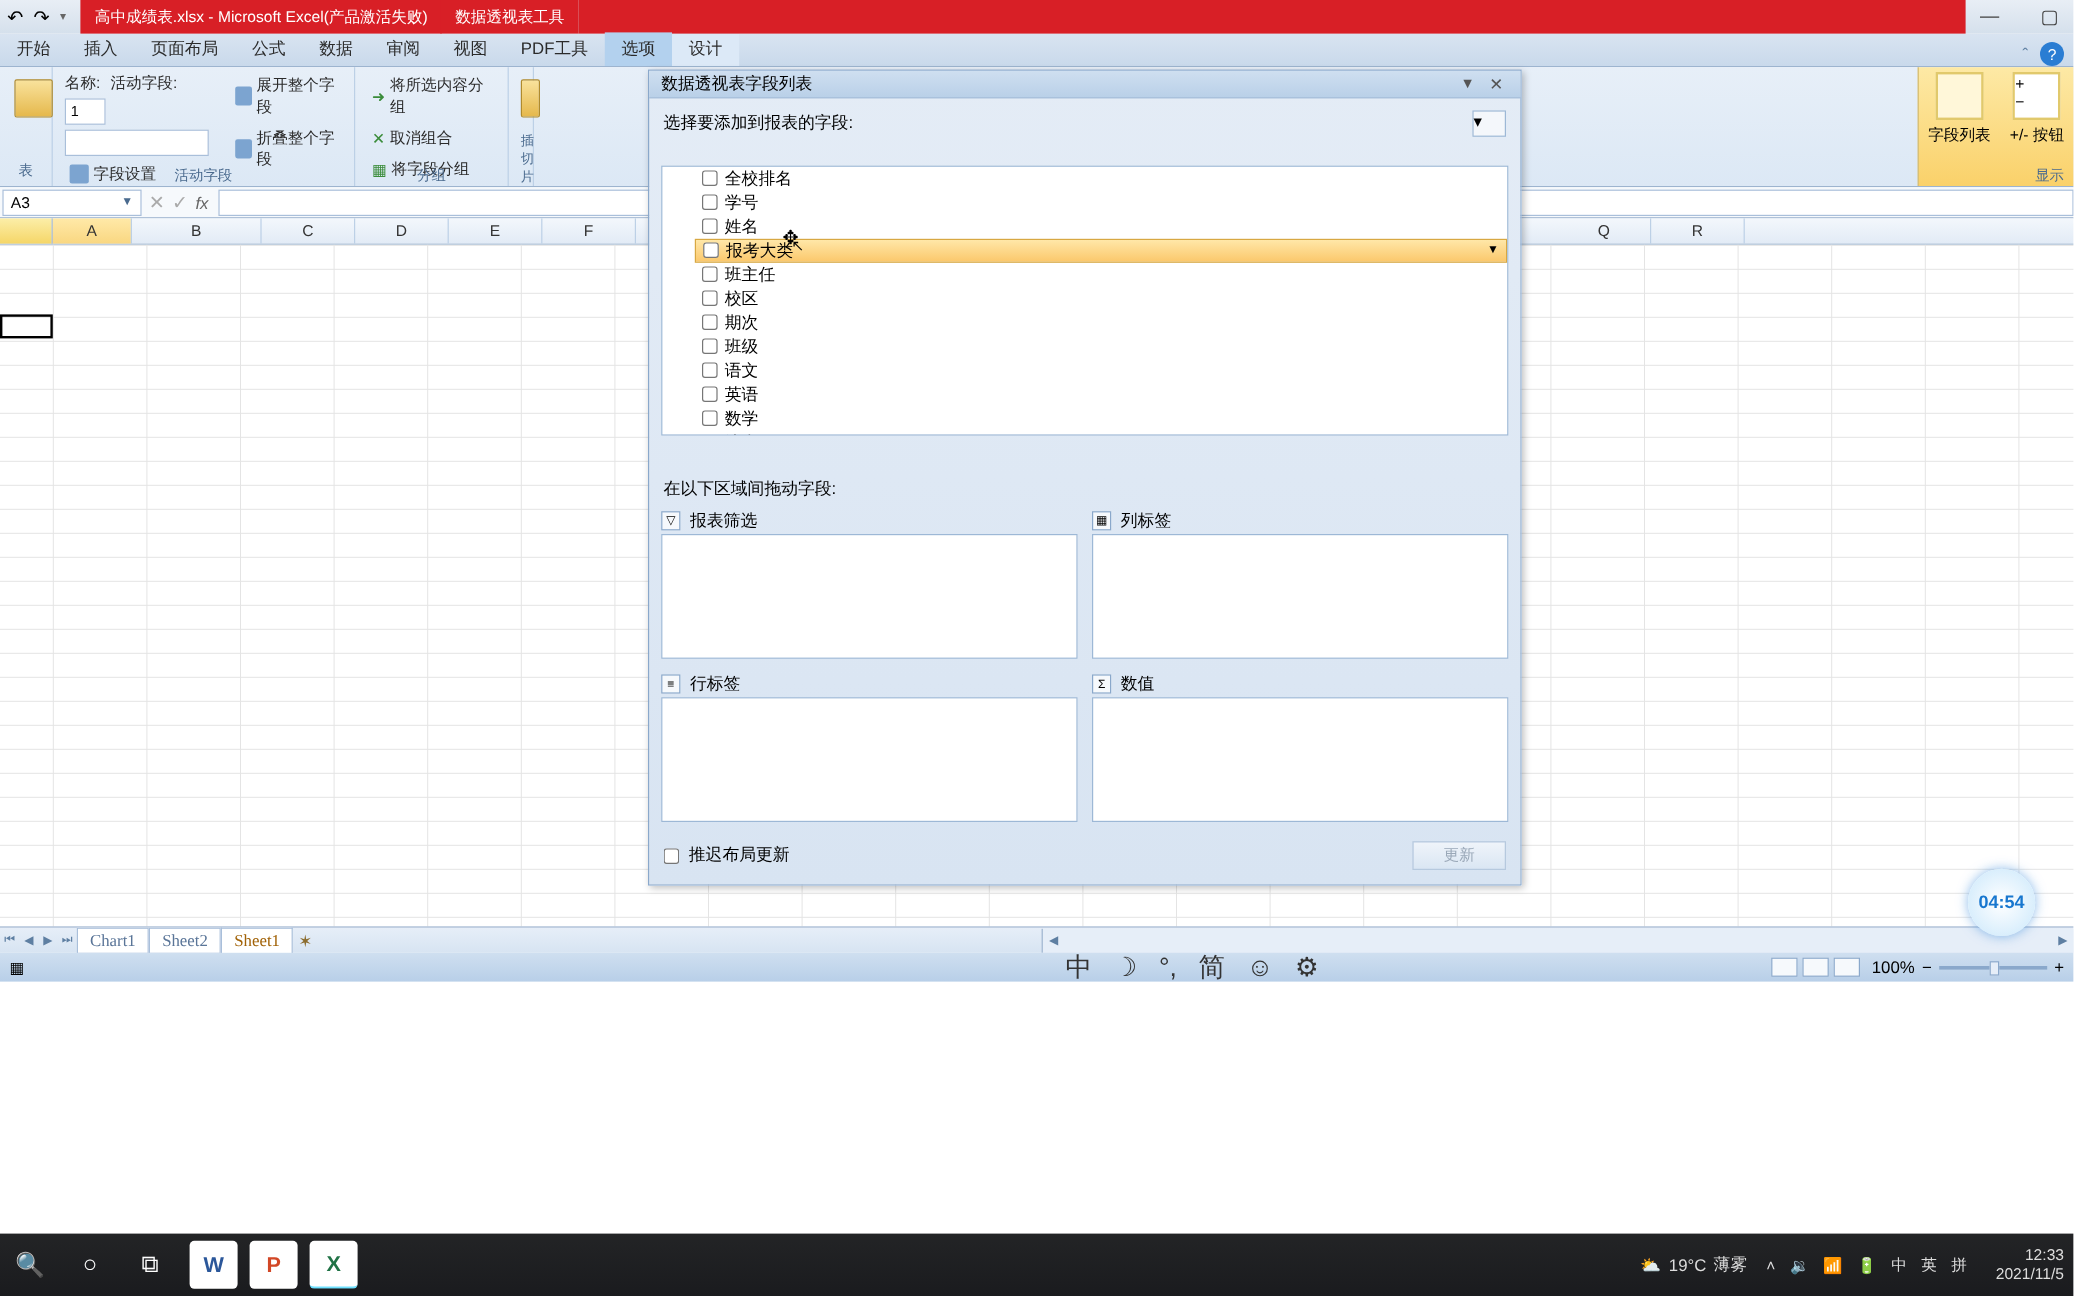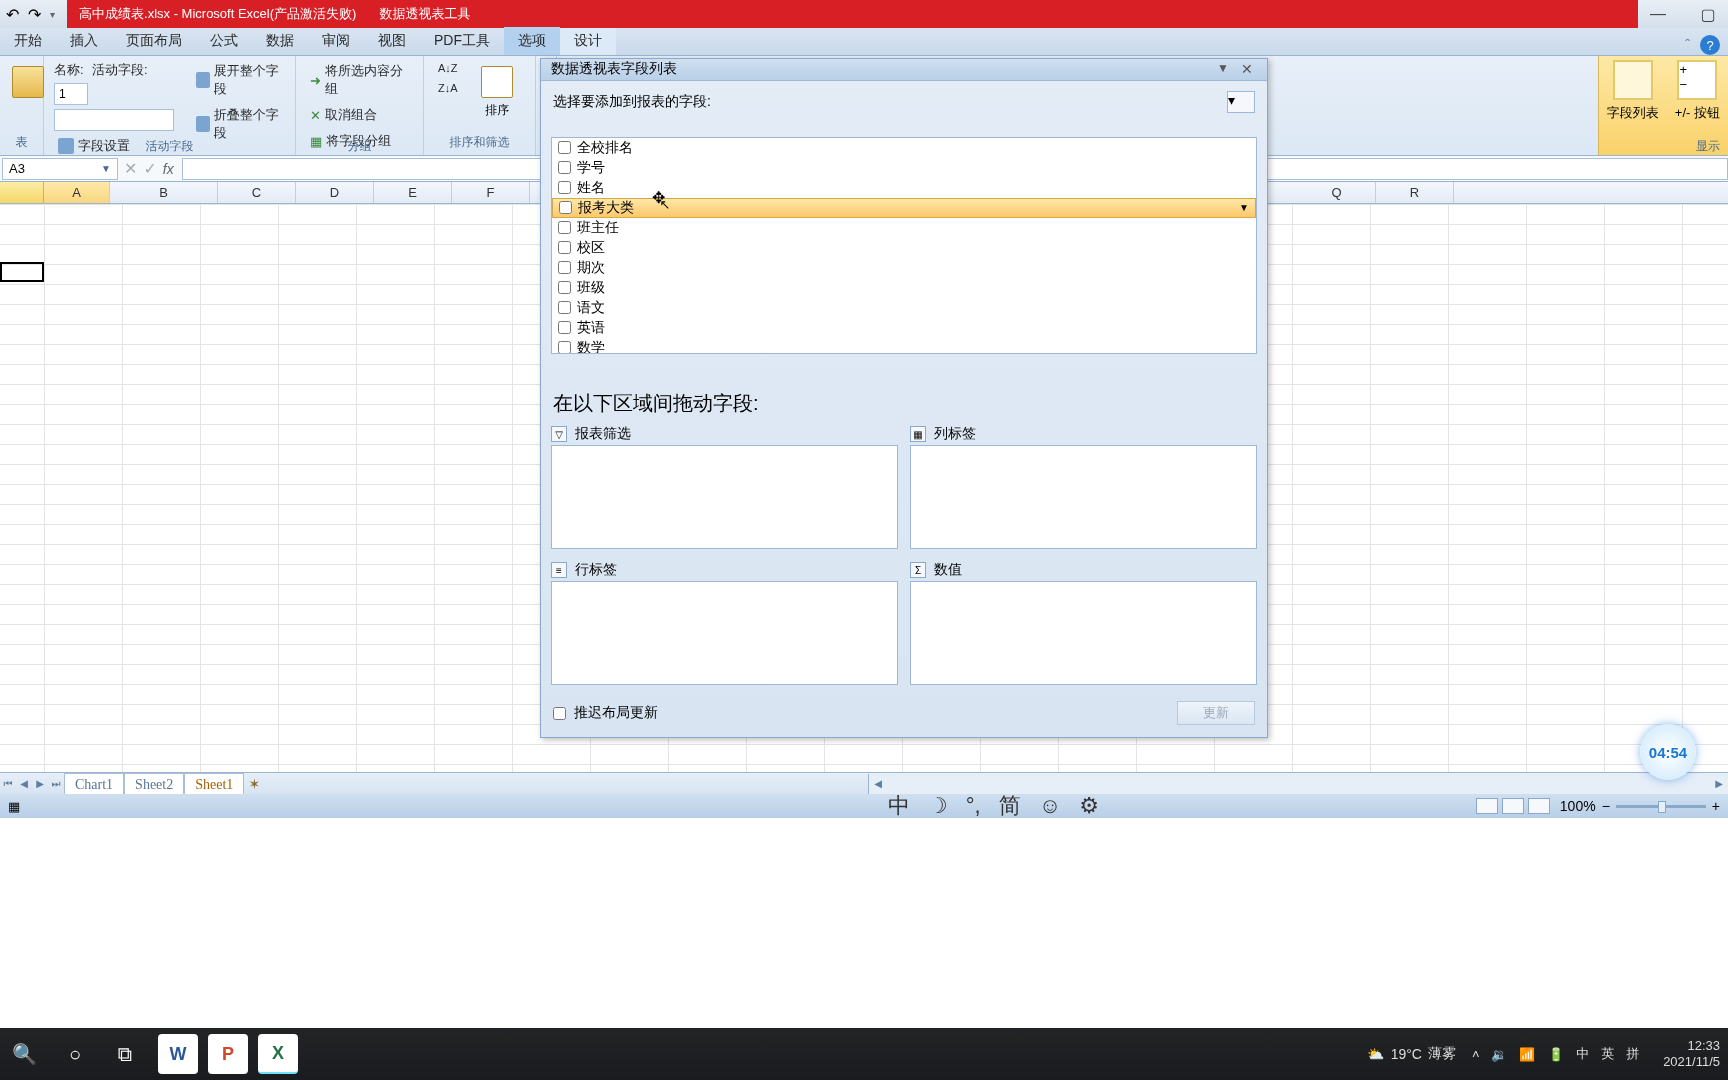--- a/index.html
+++ b/index.html
@@ -75,26 +75,26 @@
 .diagram .mini-grid { position: absolute; left: 78px; top: 104px; width: 72px; height: 38px; border: 1px solid #a4bede; background: #fff; display: grid; grid-template-columns: 1fr 1fr; grid-template-rows: 1fr 1fr; gap: 2px; padding: 2px; }
 .diagram .mini-grid div { background: #e3ecf6; border: 1px solid #c2d5ea; }
 
 
 .fieldlist { position: absolute; left: 540px; top: 58px; width: 728px; height: 680px; background: linear-gradient(#e4ecf6,#d8e4f2); border: 1px solid #8aa8cb; box-shadow: 2px 2px 6px rgba(0,0,0,.25); display: flex; flex-direction: column; }
 .fieldlist .fl-title { height: 28px; background: linear-gradient(#cfdff0,#b9d0e8); display: flex; align-items: center; padding: 0 10px; font-size: 14px; border-bottom: 1px solid #9db8d6; }
 .fieldlist .fl-title .close { width: 16px; height: 16px; font-size: 14px; color: #555; }
 .fieldlist .fl-title .drop { width: 16px; height: 16px; margin-left: auto; margin-right: 8px; font-size: 12px; color: #555; }
 .fieldlist .choose-row { padding: 10px 12px 6px; font-size: 14px; display: flex; align-items: center; justify-content: space-between; }
 .fieldlist .layout-ico { width: 28px; height: 22px; border: 1px solid #9db8d6; background: #f4f7fb; }
-.fieldlist .fields-box { margin: 18px 10px; border: 1px solid #9db8d6; background: #fff; height: 282px; overflow: hidden; }
+.fieldlist .fields-box { margin: 18px 10px; border: 1px solid #9db8d6; background: #fff; height: 282px; overflow: hidden; padding-left: 27px; }
 .fieldlist .field-item { display: flex; align-items: center; height: 20px; padding: 0 6px; font-size: 14px; }
 .fieldlist .field-item input { margin-right: 6px; }
 .fieldlist .field-item.highlighted { background: linear-gradient(#ffe7a8,#fbc86c); border: 1px solid #d8a842; position: relative; }
 .fieldlist .field-item.highlighted .hdrop { position: absolute; right: 6px; font-size: 10px; }
-.fieldlist .drag-label { padding: 18px 12px 6px; font-size: 20px; }
+.fieldlist .drag-label { padding: 18px 12px 6px; font-size: 14px; }
 .fieldlist .areas { display: grid; grid-template-columns: 1fr 1fr; grid-template-rows: 1fr 1fr; gap: 10px 12px; padding: 0 10px; }
 .fieldlist .area { display: flex; flex-direction: column; }
 .fieldlist .area-title { font-size: 14px; display: flex; align-items: center; gap: 8px; height: 22px; }
 .fieldlist .area-title .aico { width: 16px; height: 16px; border: 1px solid #8aa8cb; background: #f6f9fc; font-size: 10px; display: flex; align-items: center; justify-content: center; }
 .fieldlist .area-box { flex: 1; min-height: 104px; border: 1px solid #9db8d6; background: #fff; }
 .fieldlist .bottom { display: flex; align-items: center; padding: 16px 12px 12px; font-size: 14px; }
 .fieldlist .bottom .upd { margin-left: auto; width: 78px; height: 24px; border: 1px solid #b6c9de; background: linear-gradient(#eff4fa,#dae6f3); color: #9aa8b8; font-size: 13px; text-align: center; line-height: 22px; }
 
 
 .cursor { position: absolute; left: 652px; top: 188px; font-size: 16px; pointer-events: none; }
@@ -211,37 +211,20 @@
             <span>取消组合</span>
           </div>
         <div class="gbtn">
             <span style="color:#3a8c3a;">▦</span> 
             <span>将字段分组</span>
           </div>
       </div>
     </div>
     <div class="group-label">分组</div>
   </div>
-  <div class="group" style="width:112px;">
-    <div class="group-content">
-      <div class="col-v">
-        <div class="gbtn">
-            <span style="font-size:11px;">A↓Z</span>
-          </div>
-        <div class="gbtn">
-            <span style="font-size:11px;">Z↓A</span>
-          </div>
-      </div>
-      <div class="bigbtn">
-          <div class="ico" style="background:#fff;"></div>
-          <span>排序</span>
-        </div>
-    </div>
-    <div class="group-label">排序和筛选</div>
-  </div>
   <div class="group" style="width:16px;">
     <div class="group-content">
         <div class="bigbtn" style="width:16px;">
           <div class="ico" style="width:16px;height:32px;"></div>
         </div>
       </div>
     <div class="group-label" style="font-size:11px;">插<br>切片</div>
   </div>
 
   <div style="margin-left:auto;display:flex;background:linear-gradient(#fde9a5,#fad16a);border-left:1px solid #d8b75a;">

